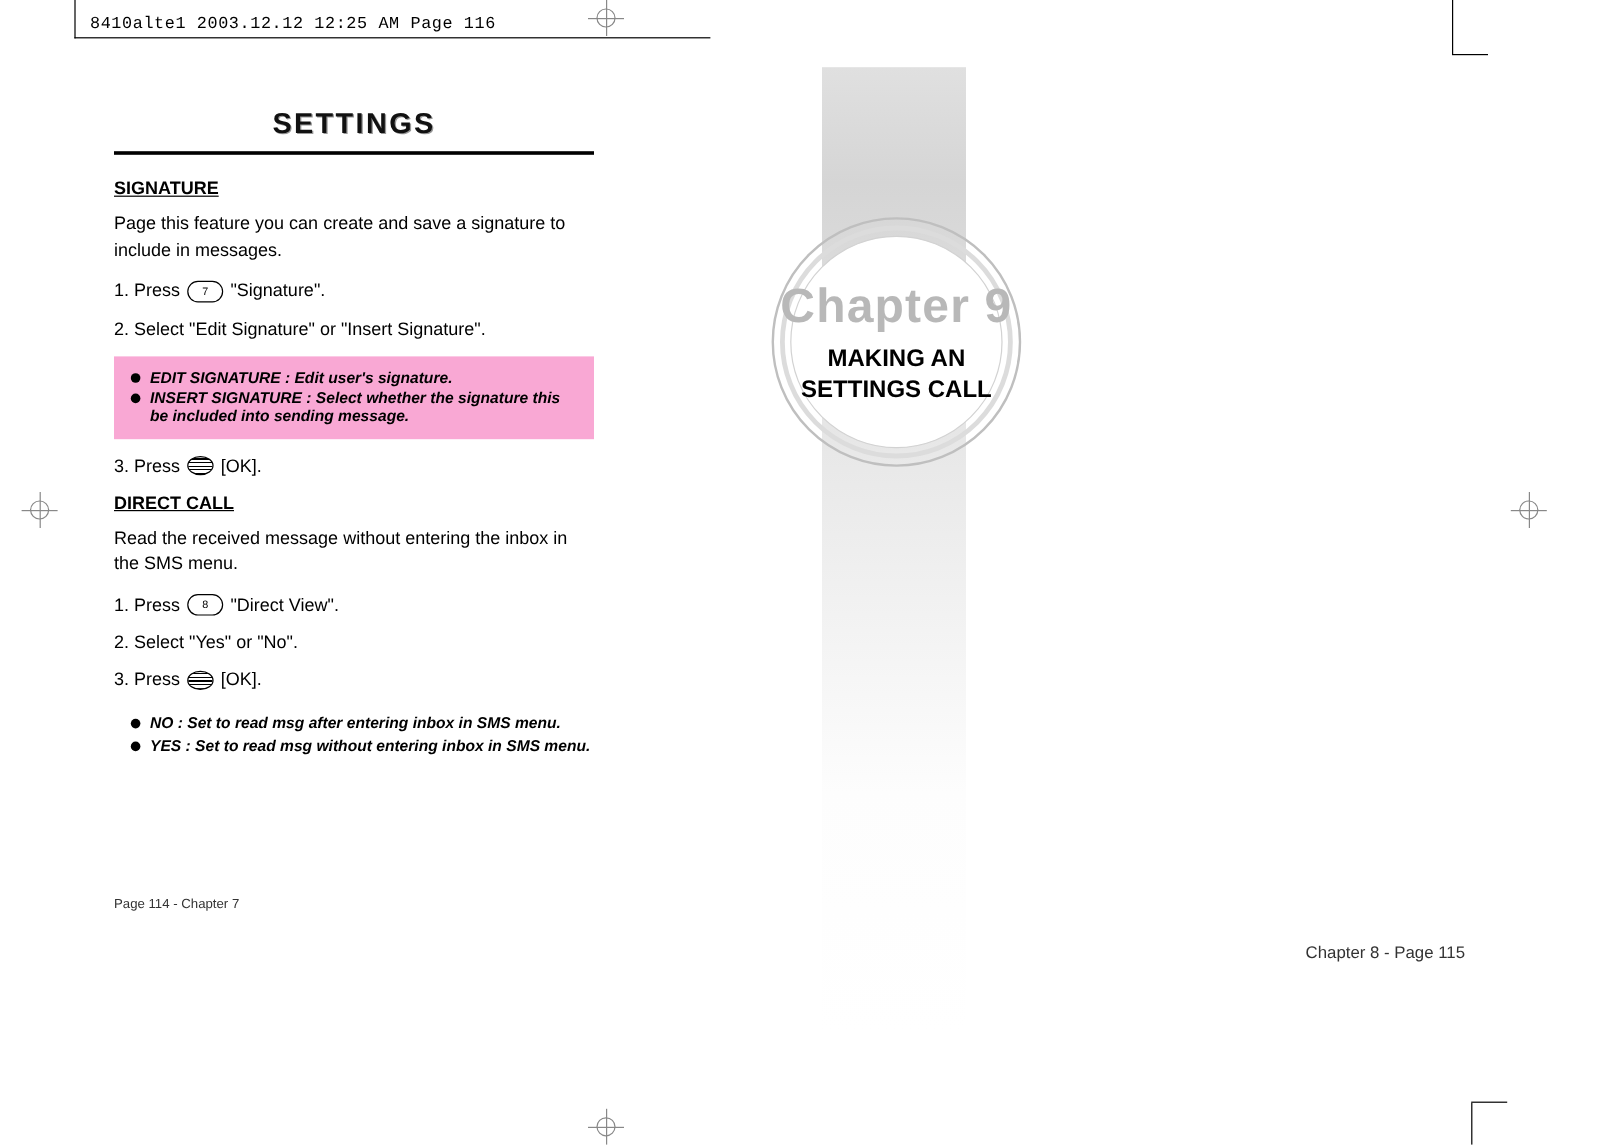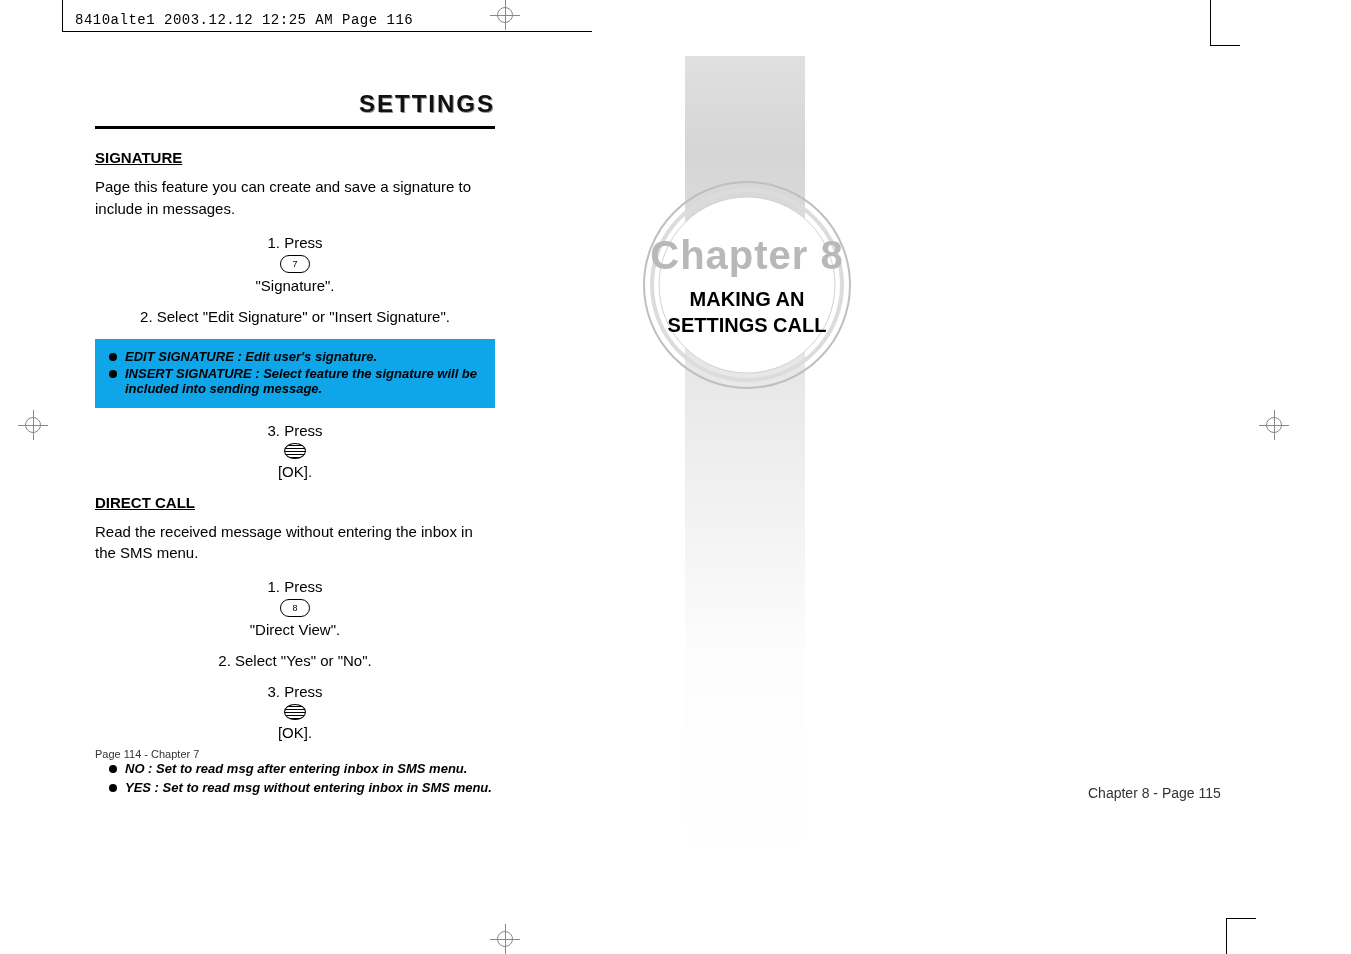--- a/index.html
+++ b/index.html
@@ -41,45 +41,45 @@
     .reg-bottom { bottom:0; left:490px; }
     .reg-left { top:410px; left:18px; }
     .reg-right { top:410px; right:62px; }
 
     .page-left {
       position: absolute;
       top: 90px; left: 95px;
       width: 400px;
     }
     .settings-title {
-      text-align: right;
+      text-align: center;
       font-size: 24px;
       font-weight: bold;
       letter-spacing: 2px;
       color: #111;
       text-shadow: 1px 1px 0 #999;
       margin-bottom: 8px;
     }
     .hr-thick { border:none; border-top: 3px solid #000; margin-bottom: 20px; }
     .subhead { font-weight: bold; text-decoration: underline; font-size: 15px; margin: 14px 0 10px 0; }
     .para { font-size: 15px; line-height: 1.45; margin-bottom: 14px; }
-    .step { font-size: 15px; margin-bottom: 14px; display:flex; align-items:center; flex-wrap:wrap; gap:4px;flex-direction:column;}
+    .step { font-size: 15px; margin-bottom: 14px; display:flex; align-items:center; flex-wrap:wrap; gap:4px;}
     .key-oval {
       display:inline-flex; align-items:center; justify-content:center;
       min-width: 30px; height:18px; border:1.5px solid #000; border-radius:10px;
       font-size:9px; padding:0 4px; margin:0 2px;
     }
     .key-round {
       display:inline-flex; align-items:center; justify-content:center;
       width: 22px; height:16px; border:1.5px solid #000; border-radius:50%;
       font-size:9px; margin:0 2px;
       background: repeating-linear-gradient(0deg, #000 0 1px, transparent 1px 3px);
     }
     .note-box {
-      background: #0ea5e9;
+      background: #f9a8d4;
       padding: 10px 10px 10px 14px;
       font-size: 13px;
       font-style: italic;
       font-weight: bold;
       margin-bottom: 14px;
     }
     .note-box .row { display:flex; margin-bottom:2px;}
     .note-box .dot { width:8px; height:8px; background:#000; border-radius:50%; margin-right:8px; margin-top:4px; flex-shrink:0;}
     .note-box .txt { flex:1; }
     .plain-bullets { padding: 6px 0 0 14px; font-size: 13px; font-style: italic; font-weight: bold; }
@@ -150,21 +150,21 @@
     <span>2. Select "Edit Signature" or "Insert Signature".</span>
   </div>
 
   <div class="note-box">
     <div class="row">
         <div class="dot"></div>
         <div class="txt">EDIT SIGNATURE : Edit user's signature.</div>
       </div>
     <div class="row">
         <div class="dot"></div>
-        <div class="txt">INSERT SIGNATURE : Select feature the signature will be included into sending message.</div>
+        <div class="txt">INSERT SIGNATURE : Select whether the signature this be included into sending message.</div>
       </div>
   </div>
 
   <div class="step">
     <span>3. Press</span>
     <span class="key-round"></span>
     <span>[OK].</span>
   </div>
 
   <div class="subhead">DIRECT CALL</div>
@@ -197,21 +197,21 @@
 </div>
 
 <div class="grad-block"></div>
 <div class="chapter-circle">
   <svg width="370" height="370" viewBox="0 0 370 370">
     <circle cx="185" cy="105" r="103" fill="none" stroke="#bfbfbf" stroke-width="2"></circle>
     <circle cx="185" cy="105" r="95" fill="none" stroke="#dcdcdc" stroke-width="4"></circle>
     <circle cx="185" cy="105" r="88" fill="#ffffff" stroke="#d2d2d2" stroke-width="1"></circle>
   </svg>
   <div class="chapter-text" style="margin-top:-160px;">
-    <div class="ch-num">Chapter 8</div>
+    <div class="ch-num">Chapter 9</div>
     <div class="ch-title">
       <span>MAKING AN</span><br>
       <span>SETTINGS CALL</span>
     </div>
   </div>
 </div>
 
 <div class="footer-left">Page 114 - Chapter 7</div>
 <div class="footer-right">Chapter 8 - Page 115</div>
 

